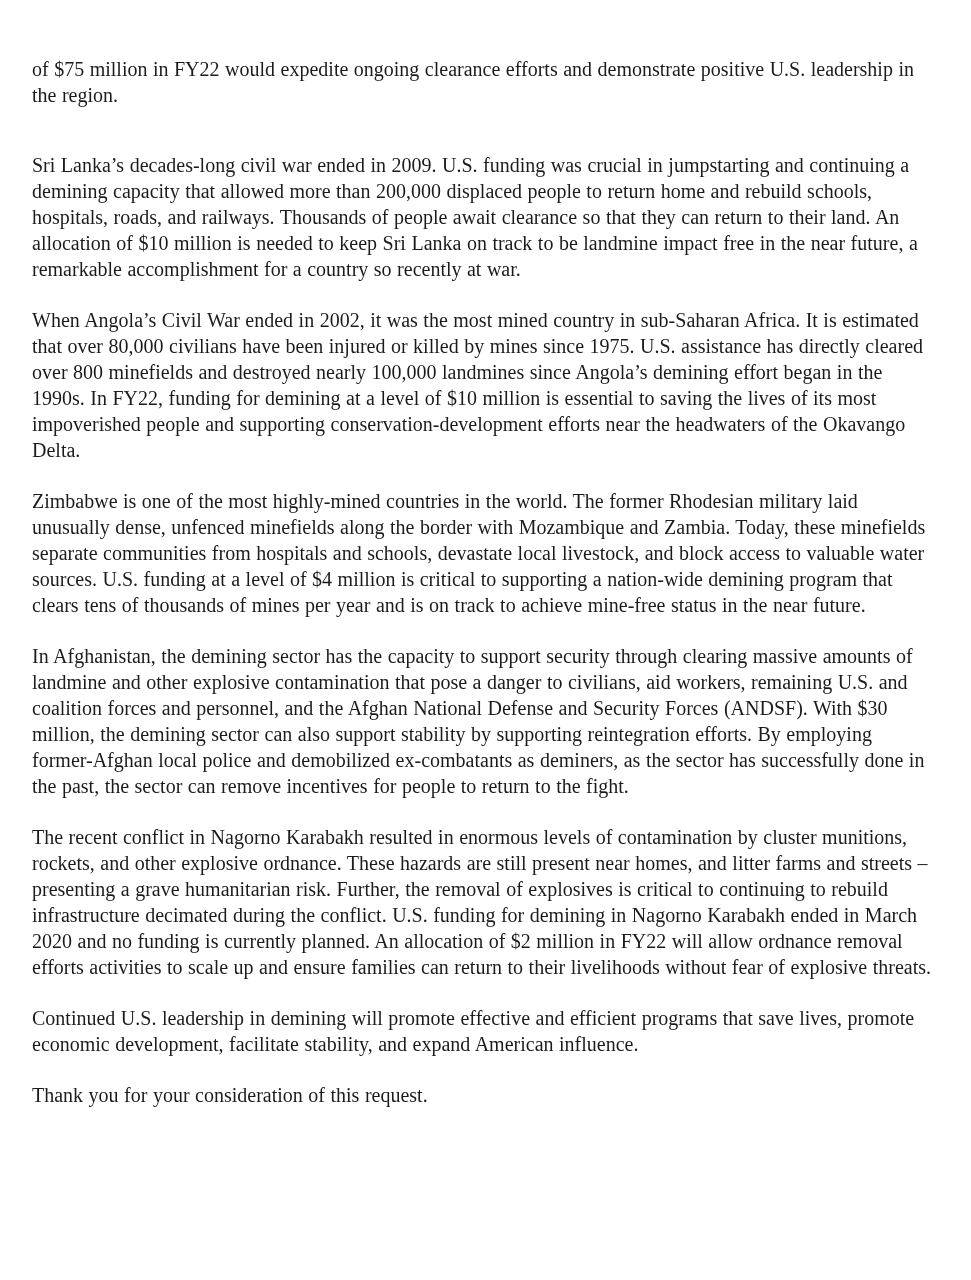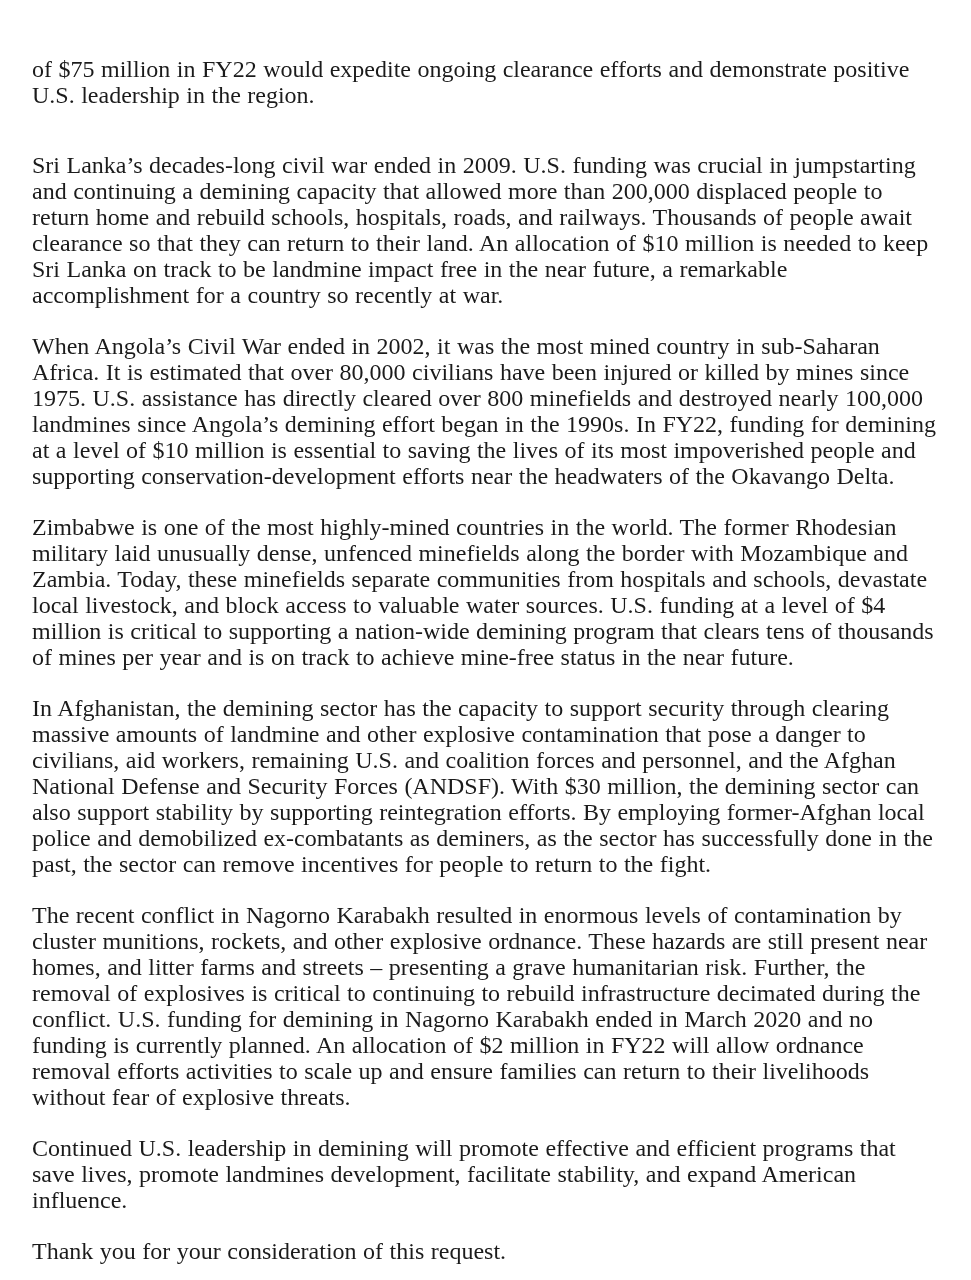--- a/index.html
+++ b/index.html
@@ -15,21 +15,21 @@
     background: #ffffff;
     padding: 56px 32px 0 32px;
     overflow: hidden;
     
     filter: blur(0.35px) contrast(1.02);
   }
   .doc-para {
     margin: 0 0 25px 0;
     max-width: 906px;
     font-family: "Liberation Serif", "DejaVu Serif", serif;
-    font-size: 24px;
+    font-size: 20px;
     line-height: 26px;
     color: #1d1d1d;
     text-align: left;
     word-spacing: 0.5px;
   }
   .doc-para.lead {
     margin-bottom: 44px;
   }
   .doc-para.closing {
     margin-bottom: 4px;
@@ -44,16 +44,16 @@
   <p class="doc-para">Sri Lanka’s decades-long civil war ended in 2009. U.S. funding was crucial in jumpstarting and continuing a demining capacity that allowed more than 200,000 displaced people to return home and rebuild schools, hospitals, roads, and railways. Thousands of people await clearance so that they can return to their land. An allocation of $10 million is needed to keep Sri Lanka on track to be landmine impact free in the near future, a remarkable accomplishment for a country so recently at war.</p>
 
   <p class="doc-para">When Angola’s Civil War ended in 2002, it was the most mined country in sub-Saharan Africa. It is estimated that over 80,000 civilians have been injured or killed by mines since 1975. U.S. assistance has directly cleared over 800 minefields and destroyed nearly 100,000 landmines since Angola’s demining effort began in the 1990s. In FY22, funding for demining at a level of $10 million is essential to saving the lives of its most impoverished people and supporting conservation-development efforts near the headwaters of the Okavango Delta.</p>
 
   <p class="doc-para">Zimbabwe is one of the most highly-mined countries in the world. The former Rhodesian military laid unusually dense, unfenced minefields along the border with Mozambique and Zambia. Today, these minefields separate communities from hospitals and schools, devastate local livestock, and block access to valuable water sources. U.S. funding at a level of $4 million is critical to supporting a nation-wide demining program that clears tens of thousands of mines per year and is on track to achieve mine-free status in the near future.</p>
 
   <p class="doc-para">In Afghanistan, the demining sector has the capacity to support security through clearing massive amounts of landmine and other explosive contamination that pose a danger to civilians, aid workers, remaining U.S. and coalition forces and personnel, and the Afghan National Defense and Security Forces (ANDSF). With $30 million, the demining sector can also support stability by supporting reintegration efforts. By employing former-Afghan local police and demobilized ex-combatants as deminers, as the sector has successfully done in the past, the sector can remove incentives for people to return to the fight.</p>
 
   <p class="doc-para">The recent conflict in Nagorno Karabakh resulted in enormous levels of contamination by cluster munitions, rockets, and other explosive ordnance. These hazards are still present near homes, and litter farms and streets – presenting a grave humanitarian risk. Further, the removal of explosives is critical to continuing to rebuild infrastructure decimated during the conflict. U.S. funding for demining in Nagorno Karabakh ended in March 2020 and no funding is currently planned. An allocation of $2 million in FY22 will allow ordnance removal efforts activities to scale up and ensure families can return to their livelihoods without fear of explosive threats.</p>
 
-  <p class="doc-para">Continued U.S. leadership in demining will promote effective and efficient programs that save lives, promote landmines development, facilitate stability, and expand American influence.</p>
+  <p class="doc-para">Continued U.S. leadership in demining will promote effective and efficient programs that save lives, promote economic development, facilitate stability, and expand American influence.</p>
 
   <p class="doc-para closing">Thank you for your consideration of this request.</p>
 </div>
 
 </body></html>

